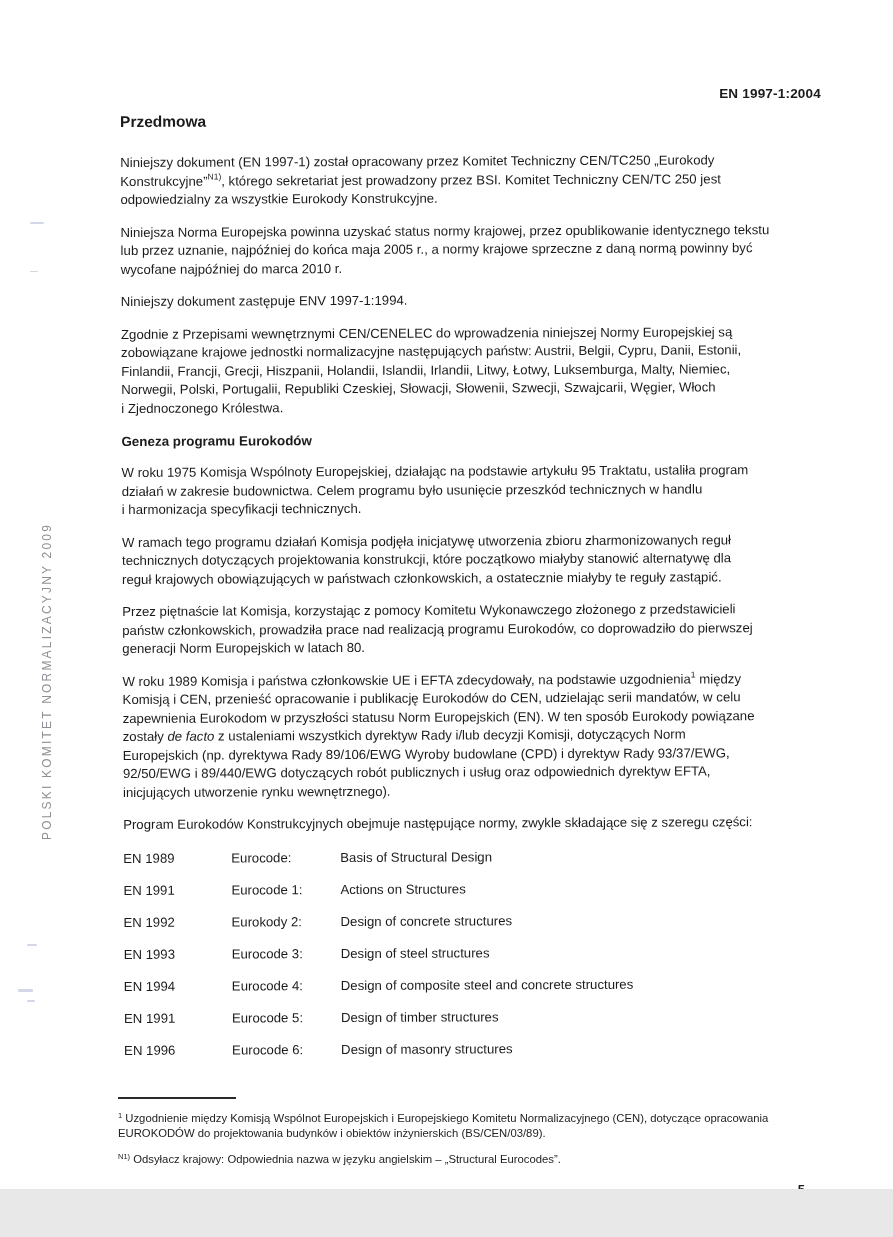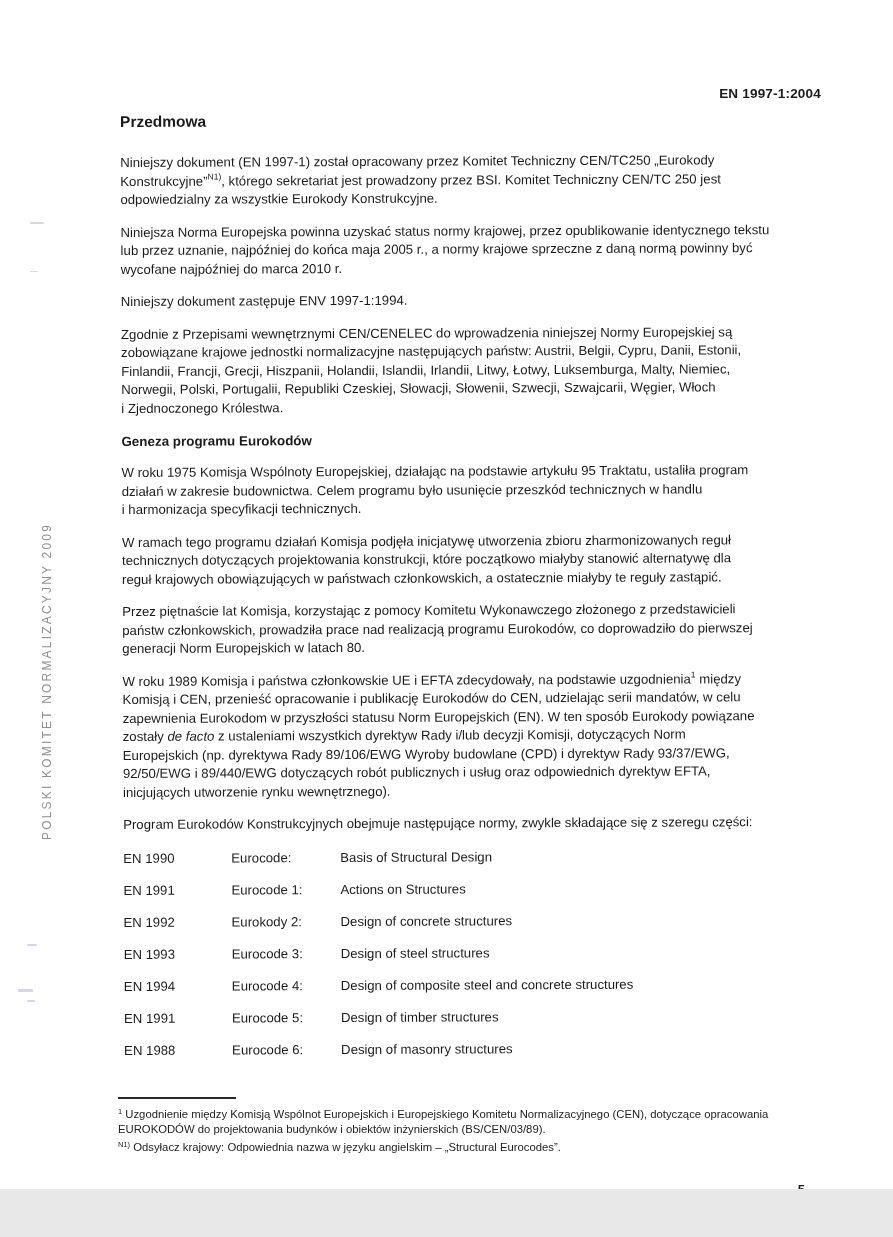--- a/index.html
+++ b/index.html
@@ -30,21 +30,21 @@
   h2.sec-heading{font-size:13.4px;font-weight:bold;margin:0 0 13px 0;line-height:19px;}
   sup{font-size:8.5px;line-height:0;vertical-align:6px;}
   .it{font-style:italic;}
   .ec-table{margin-top:2px;}
   .ec-row{display:grid;grid-template-columns:108px 109px 1fr;margin-bottom:13px;line-height:19px;}
   .footnotes{
     position:absolute;left:118px;top:1097px;width:730px;
     font-size:11.3px;line-height:14.5px;color:#232323;
   }
   .fn-rule{width:118px;height:2px;background:#2a2a2a;margin-bottom:8px;}
-  .footnotes p{margin:0 0 4px 0;white-space:pre-line;}
+  .footnotes p{margin:12px 0 4px 0;white-space:pre-line;}
   .footnotes sup{font-size:7.5px;vertical-align:4px;}
   .page-number{
     position:absolute;right:88px;top:1182px;
     font-size:13px;font-weight:bold;
   }
   .scan-mark{position:absolute;background:#c6cade;opacity:0.75;border-radius:1px;}
   .m1{left:30px;top:222px;width:14px;height:2px;}
   .m2{left:30px;top:271px;width:8px;height:1px;}
   .m3{left:27px;top:944px;width:10px;height:2px;}
   .m4{left:18px;top:989px;width:15px;height:3px;}
@@ -104,21 +104,21 @@
 zapewnienia Eurokodom w przyszłości statusu Norm Europejskich (EN). W ten sposób Eurokody powiązane
 zostały </span><span class="it">de facto</span><span> z ustaleniami wszystkich dyrektyw Rady i/lub decyzji Komisji, dotyczących Norm
 Europejskich (np. dyrektywa Rady 89/106/EWG Wyroby budowlane (CPD) i dyrektyw Rady 93/37/EWG,
 92/50/EWG i 89/440/EWG dotyczących robót publicznych i usług oraz odpowiednich dyrektyw EFTA,
 inicjujących utworzenie rynku wewnętrznego).</span></p>
 
     <p>Program Eurokodów Konstrukcyjnych obejmuje następujące normy, zwykle składające się z szeregu części:</p>
 
     <div class="ec-table">
       <div class="ec-row">
-        <span>EN 1990</span>
+        <span>EN 1989</span>
         <span>Eurocode:</span>
         <span>Basis of Structural Design</span>
       </div>
       <div class="ec-row">
         <span>EN 1991</span>
         <span>Eurocode 1:</span>
         <span>Actions on Structures</span>
       </div>
       <div class="ec-row">
         <span>EN 1992</span>
@@ -134,21 +134,21 @@
         <span>EN 1994</span>
         <span>Eurocode 4:</span>
         <span>Design of composite steel and concrete structures</span>
       </div>
       <div class="ec-row">
         <span>EN 1991</span>
         <span>Eurocode 5:</span>
         <span>Design of timber structures</span>
       </div>
       <div class="ec-row">
-        <span>EN 1988</span>
+        <span>EN 1996</span>
         <span>Eurocode 6:</span>
         <span>Design of masonry structures</span>
       </div>
     </div>
 
   </div>
 
   <div class="footnotes">
     <div class="fn-rule"></div>
     <p><sup>1</sup><span> Uzgodnienie między Komisją Wspólnot Europejskich i Europejskiego Komitetu Normalizacyjnego (CEN), dotyczące opracowania

